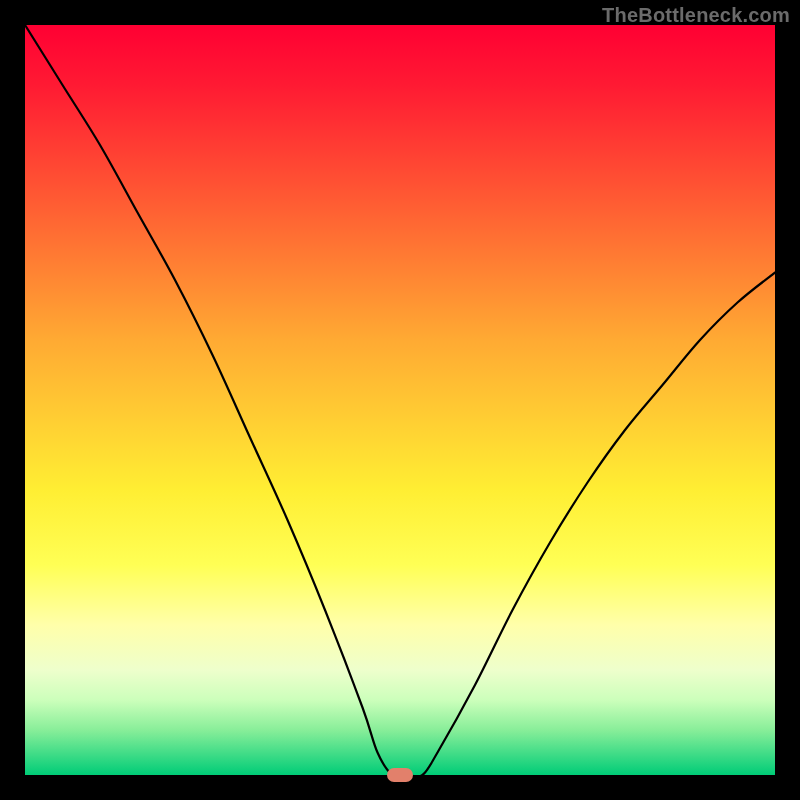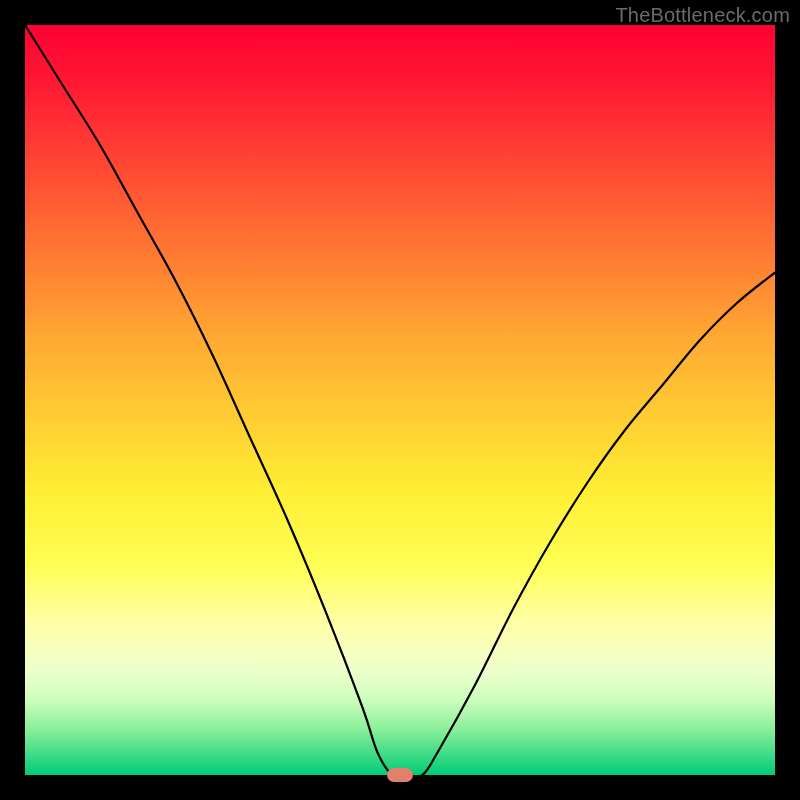--- a/index.html
+++ b/index.html
@@ -8,20 +8,21 @@
     width: 800px;
     height: 800px;
     background: #000;
     overflow: hidden;
   }
   .chart-container {
     position: relative;
     width: 800px;
     height: 800px;
     background: #000;
+    font-weight: bold;
   }
   .plot-area {
     position: absolute;
     left: 25px;
     top: 25px;
     width: 750px;
     height: 750px;
     background: linear-gradient(to bottom,
       #ff0033 0%,
       #ff1a33 8%,

